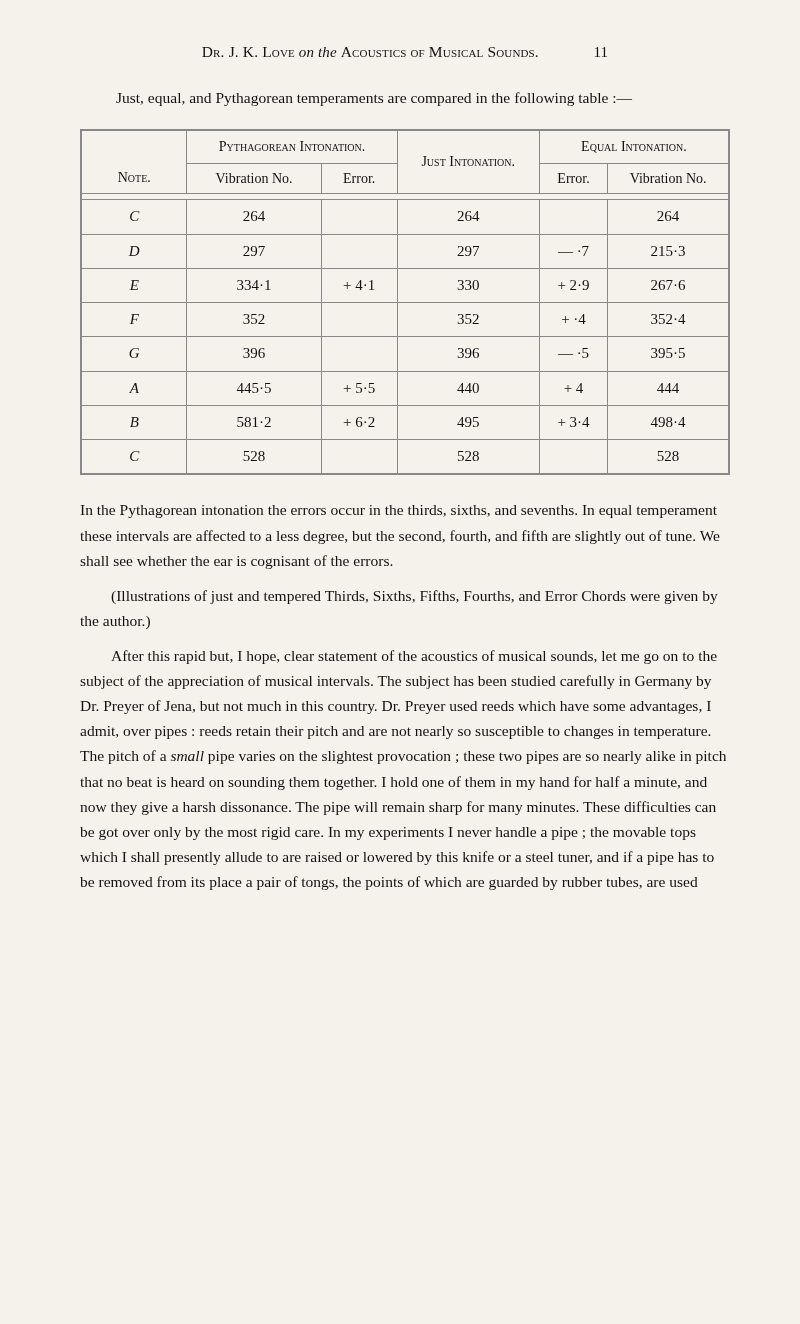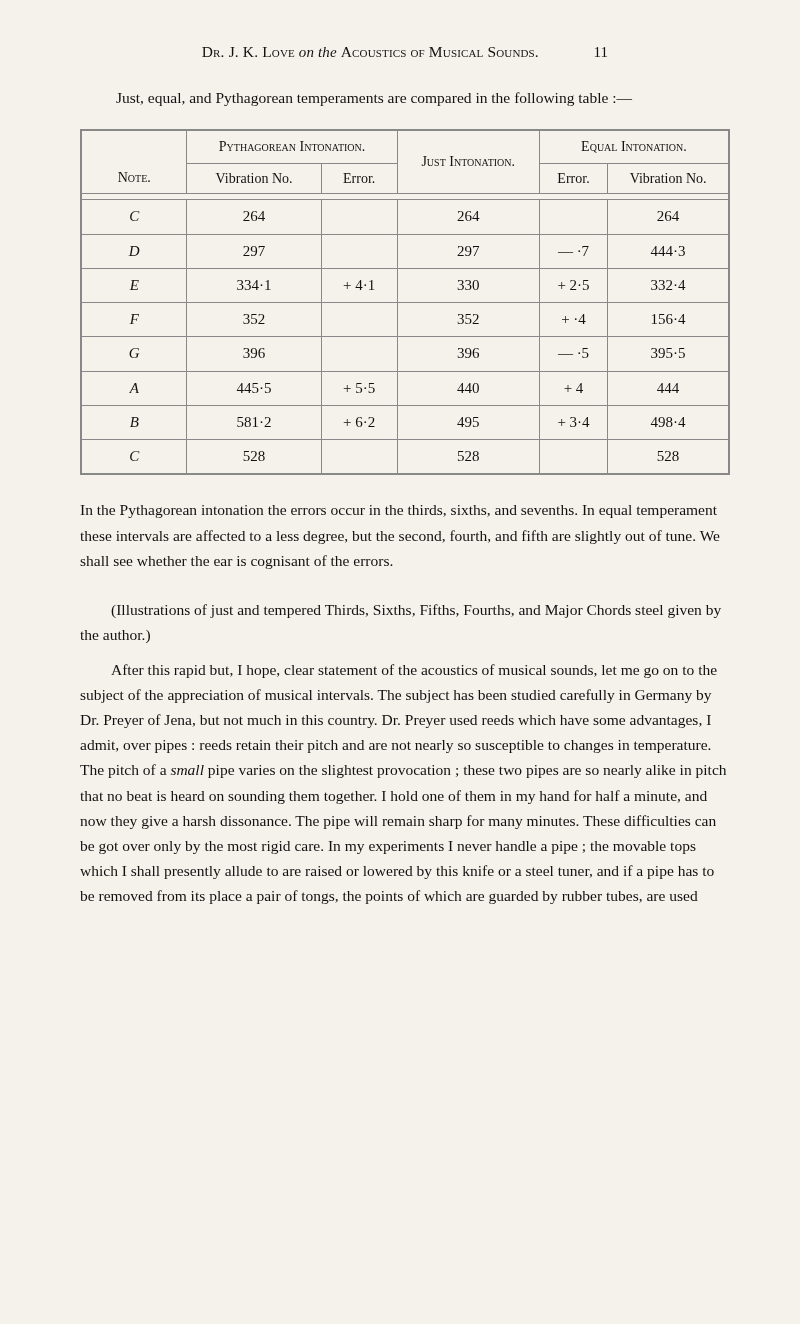--- a/index.html
+++ b/index.html
@@ -73,21 +73,21 @@
       vertical-align: bottom;
       text-align: center;
       border: 1px solid #888;
       padding: 5px 24px;
     }
     
     .body-text {
       font-size: 15.5px;
       line-height: 1.62;
       text-indent: 0;
-      margin-bottom: 24px;
+      margin-bottom: 10px;
       font-family: Liberation Serif, serif;
     }
     .body-text-indent {
       font-size: 15.5px;
       line-height: 1.62;
       text-indent: 2em;
       margin-bottom: 10px;
     }
     em.italic { font-style: italic; margin-top: 15px; }
     .double-col-header {
@@ -136,37 +136,37 @@
     <td>264</td>
     <td></td>
     <td>264</td>
   </tr>
         <tr class="data-row">
     <td><em>D</em></td>
     <td>297</td>
     <td></td>
     <td>297</td>
     <td>— ·7</td>
-    <td>444·3</td>
+    <td>215·3</td>
   </tr>
         <tr class="data-row">
     <td><em>E</em></td>
     <td>334·1</td>
     <td>+ 4·1</td>
     <td>330</td>
-    <td>+ 2·5</td>
-    <td>332·4</td>
+    <td>+ 2·9</td>
+    <td>267·6</td>
   </tr>
         <tr class="data-row">
     <td><em>F</em></td>
     <td>352</td>
     <td></td>
     <td>352</td>
     <td>+ ·4</td>
-    <td>156·4</td>
+    <td>352·4</td>
   </tr>
         <tr class="data-row">
     <td><em>G</em></td>
     <td>396</td>
     <td></td>
     <td>396</td>
     <td>— ·5</td>
     <td>395·5</td>
   </tr>
         <tr class="data-row">
@@ -191,14 +191,14 @@
     <td></td>
     <td>528</td>
     <td></td>
     <td>528</td>
   </tr>
       </tbody>
   </table>
 </div>
 
 <p class="body-text" id="para1">In the Pythagorean intonation the errors occur in the thirds, sixths, and sevenths.  In equal temperament these intervals are affected to a less degree, but the second, fourth, and fifth are slightly out of tune.  We shall see whether the ear is cognisant of the errors.</p>
-<p class="body-text-indent" id="para2">(Illustrations of just and tempered Thirds, Sixths, Fifths, Fourths, and Major Chords steel given by the author.)</p>
+<p class="body-text-indent" id="para2">(Illustrations of just and tempered Thirds, Sixths, Fifths, Fourths, and Error Chords were given by the author.)</p>
 <p class="body-text-indent" id="para3">After this rapid but, I hope, clear statement of the acoustics of musical sounds, let me go on to the subject of the appreciation of musical intervals.  The subject has been studied carefully in Germany by Dr. Preyer of Jena, but not much in this country. Dr. Preyer used reeds which have some advantages, I admit, over pipes : reeds retain their pitch and are not nearly so susceptible to changes in temperature.  The pitch of a <em class="italic">small</em> pipe varies on the slightest provocation ; these two pipes are so nearly alike in pitch that no beat is heard on sounding them together.  I hold one of them in my hand for half a minute, and now they give a harsh dissonance.  The pipe will remain sharp for many minutes. These difficulties can be got over only by the most rigid care.  In my experiments I never handle a pipe ; the movable tops which I shall presently allude to are raised or lowered by this knife or a steel tuner, and if a pipe has to be removed from its place a pair of tongs, the points of which are guarded by rubber tubes, are used</p>
 
 </body></html>

